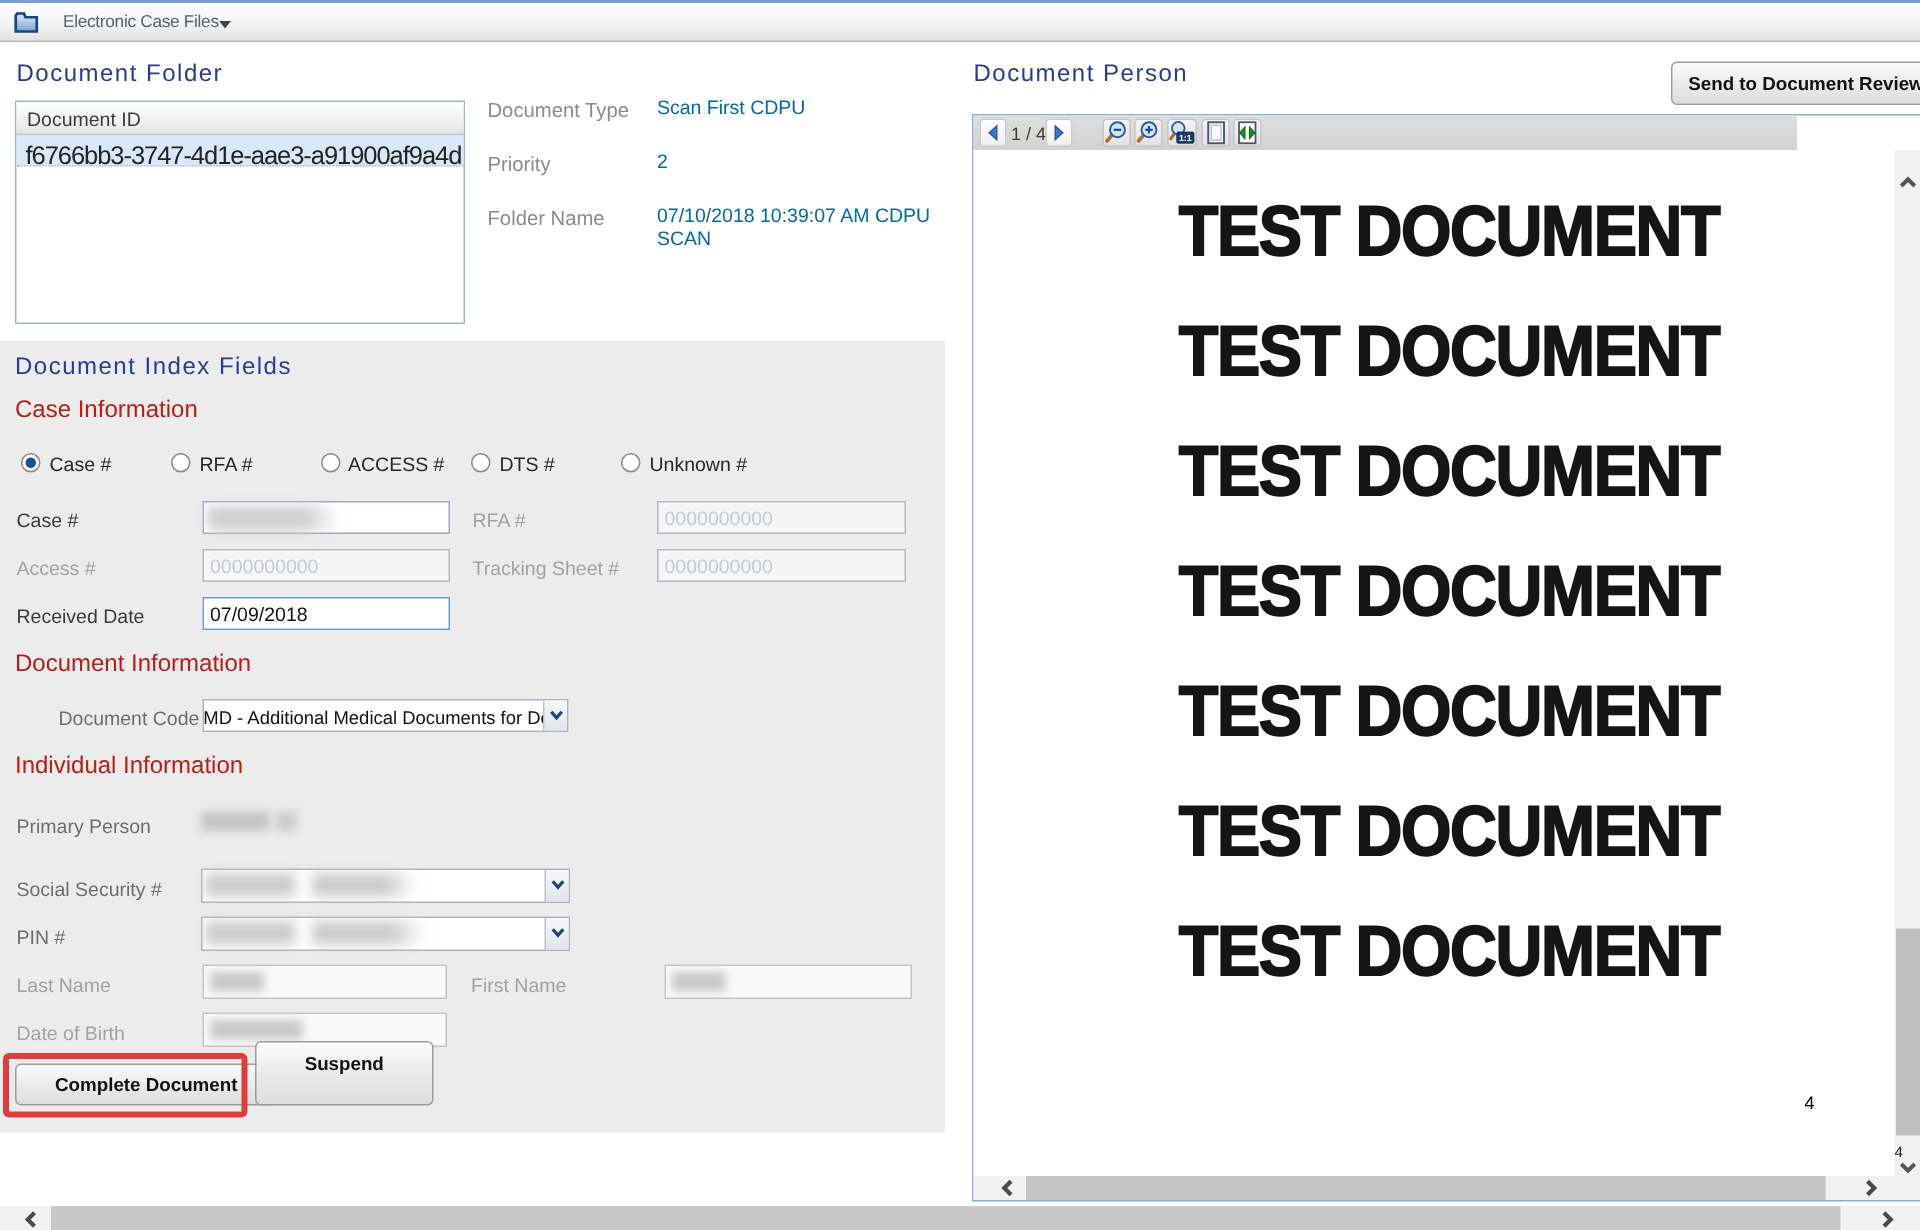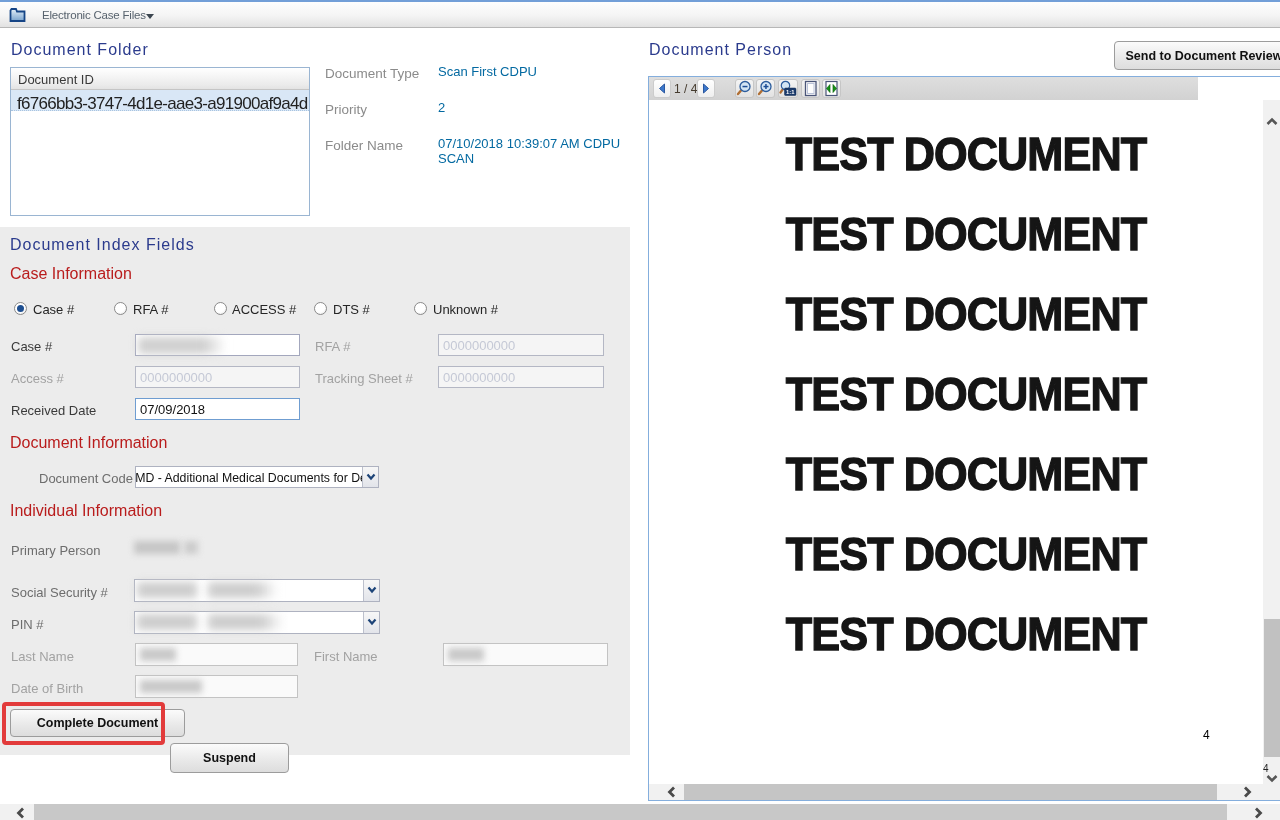--- a/index.html
+++ b/index.html
@@ -172,21 +172,21 @@
 <div style="position:absolute;left:140px;top:648px;width:36px;height:13px;background:#c9c9c9;filter:blur(3px);"></div>
 <div class="lbl dis" style="left:314px;top:649px;">First Name</div>
 <div class="inp dis" style="left:443px;top:643px;width:165px;height:23px;background:#fafafa;border-color:#c3c3c3;"></div>
 <div style="position:absolute;left:448px;top:648px;width:36px;height:13px;background:#c9c9c9;filter:blur(3px);"></div>
 
 <div class="lbl dis" style="left:11px;top:681px;">Date of Birth</div>
 <div class="inp dis" style="left:135px;top:675px;width:163px;height:23px;background:#fafafa;border-color:#c3c3c3;"></div>
 <div style="position:absolute;left:140px;top:680px;width:62px;height:13px;background:#c9c9c9;filter:blur(3px);"></div>
 
 <div class="btn1" style="left:10px;top:709px;width:175px;height:28px;padding-top:6px;">Complete Document</div>
-<div class="btn1" style="left:170px;top:743px;width:119px;height:30px;padding-top:7px;">Suspend</div>
+<div class="btn1" style="left:170px;top:694px;width:119px;height:43px;padding-top:7px;">Suspend</div>
 <div id="redbox"></div>
 
 <div class="h1" style="left:649px;top:41px;">Document Person</div>
 <div class="btn1" style="left:1114px;top:41px;width:180px;height:29px;padding-top:7px;">Send to Document Review</div>
 
 <div id="viewer-border"></div>
 <div id="toolbar">
   <div class="tbtn nav" style="left:4px;width:18px;"><svg width="16" height="17" viewBox="0 0 16 17">
         <path d="M10.5 4 L5.5 8.5 L10.5 13 Z" fill="#3b77cc" stroke="#2c59a0" stroke-width="1"></path>
       </svg></div>

